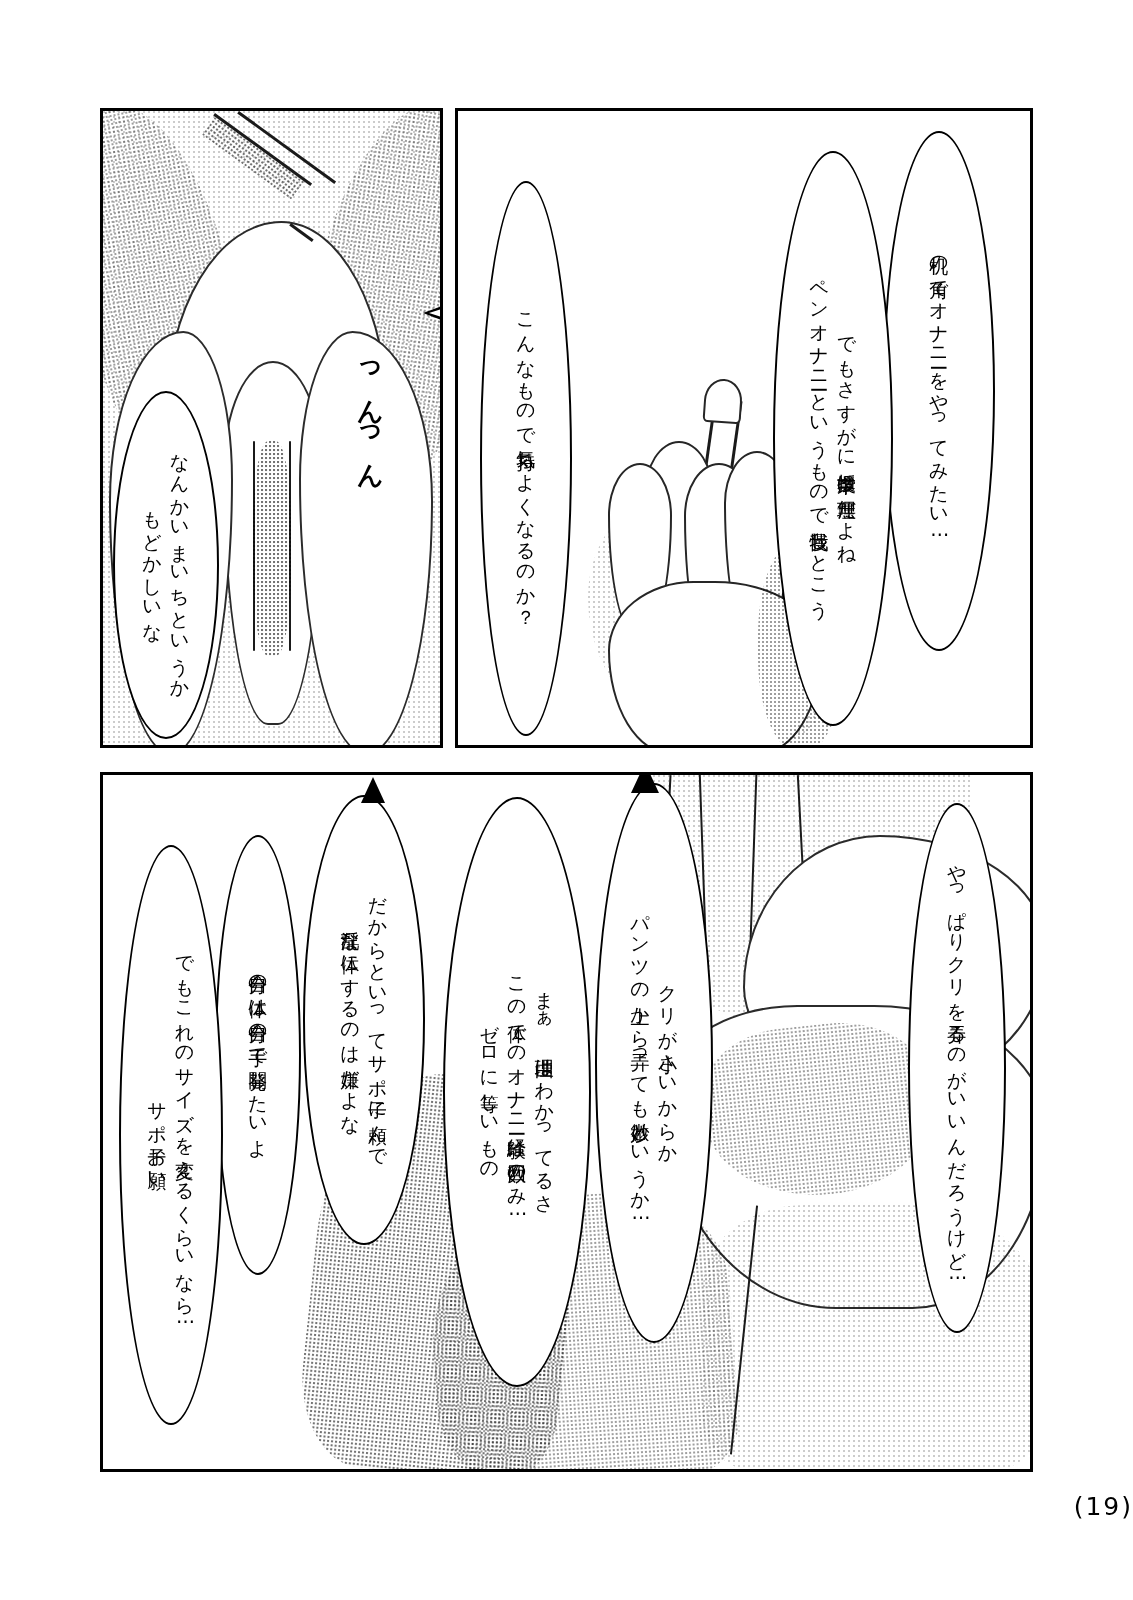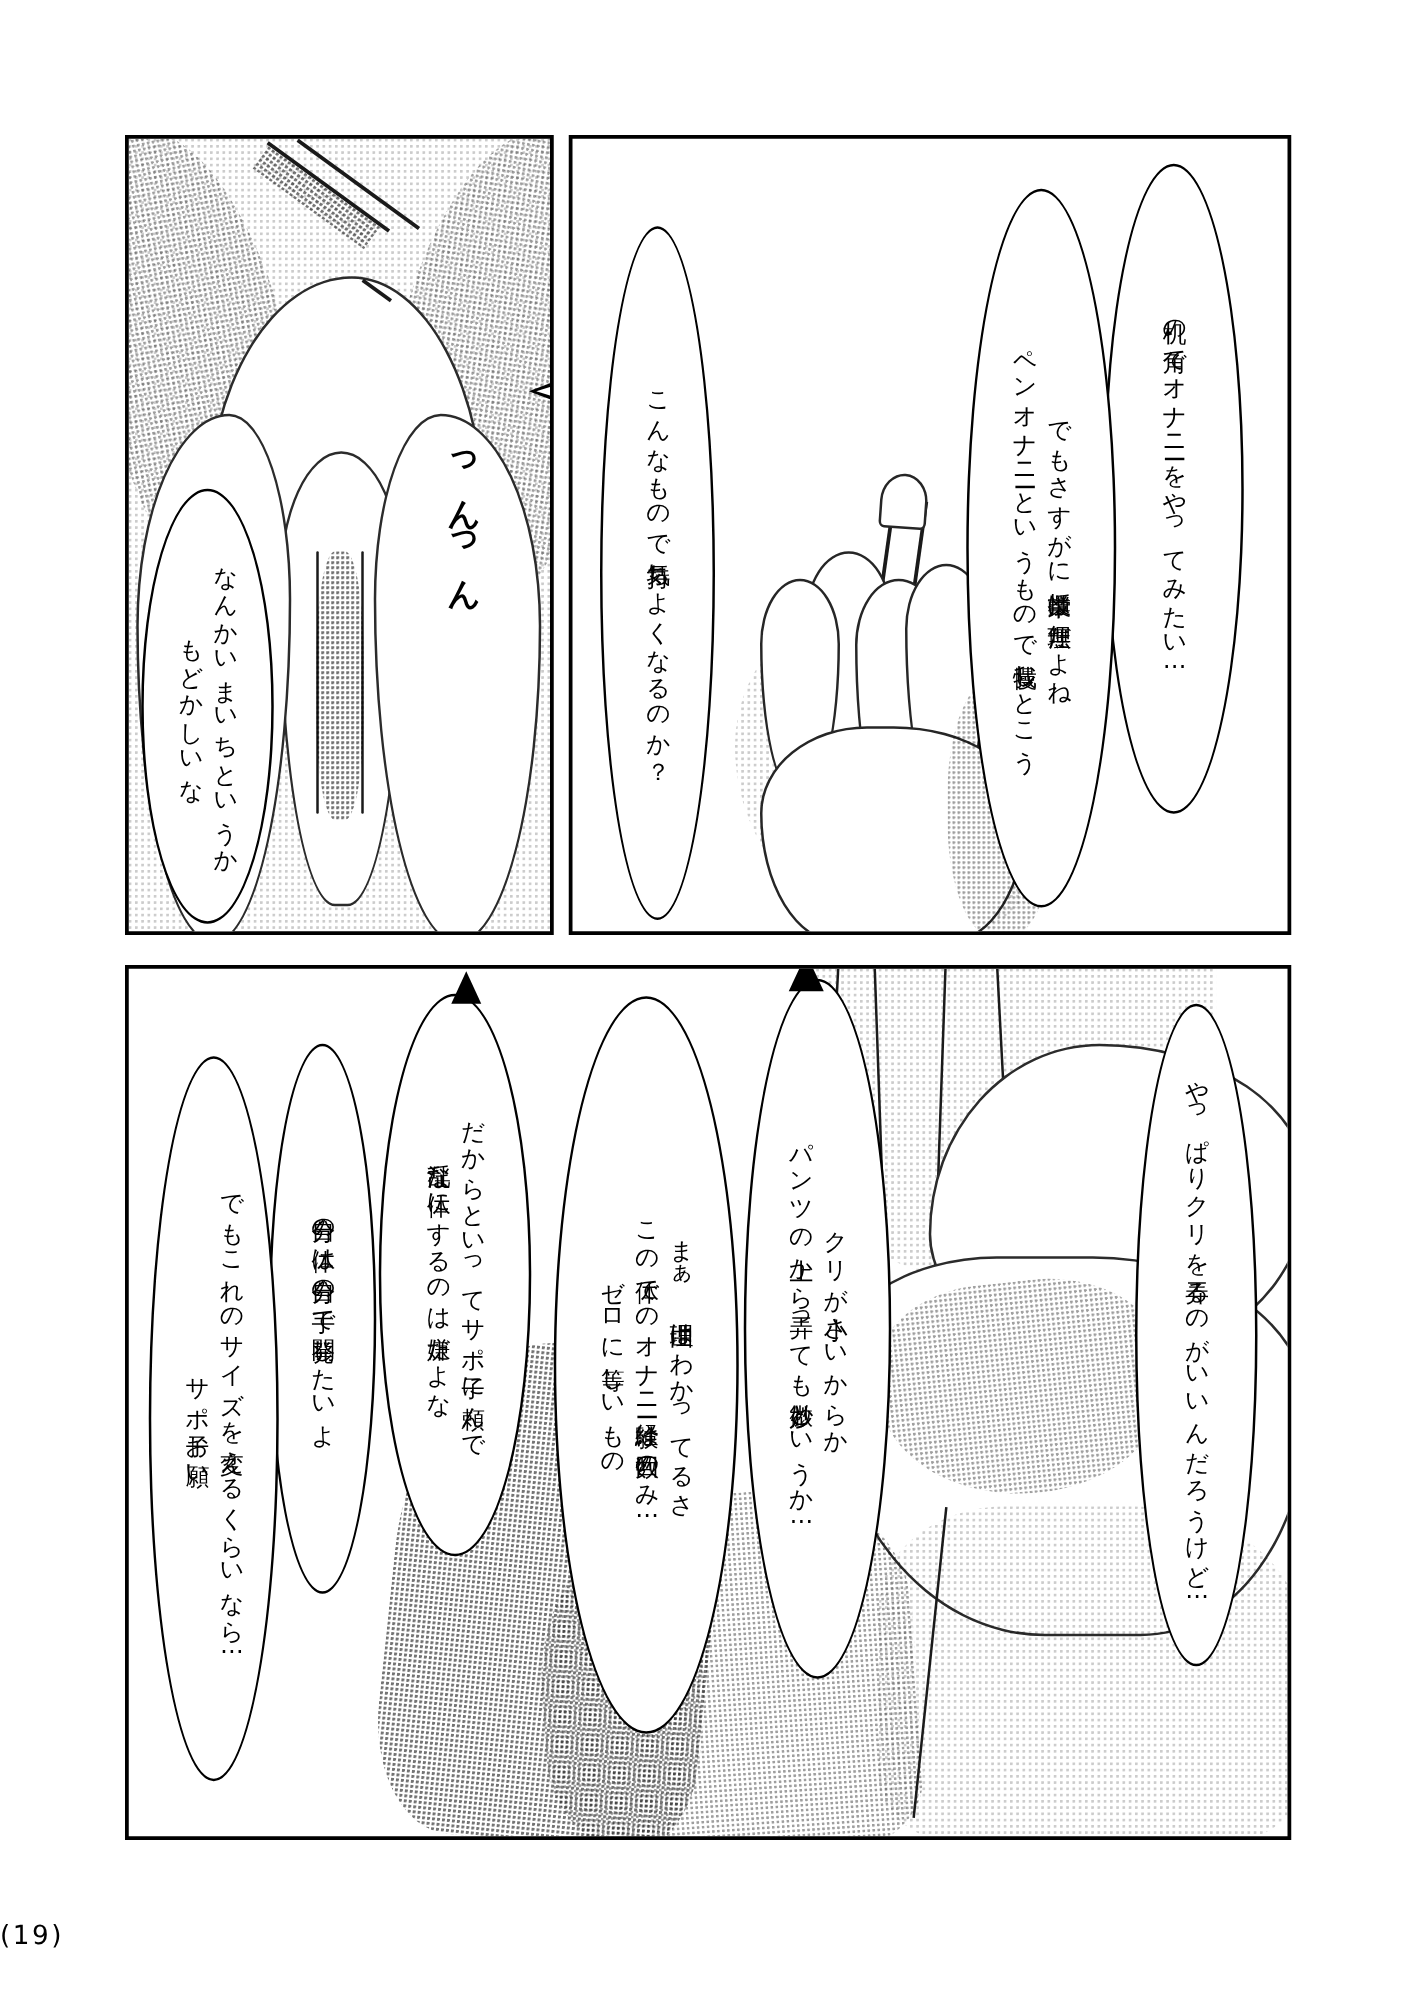--- a/index.html
+++ b/index.html
@@ -99,24 +99,24 @@
     color: #000;
     white-space: pre;
     z-index: 7;
     font-weight: 600;
   }
 
   
   #page-number {
     position: absolute;
     left: 0;
-    top: 1536px;
+    top: 1492px;
     width: 1133px;
-    text-align: left;
-    font-size: 21px;
+    text-align: right;
+    font-size: 25px;
     letter-spacing: 2px;
     color: #000;
   }
 </style>
 </head>
 <body>
 
 <div id="page">
 
   <div class="panel" id="panel-1">

